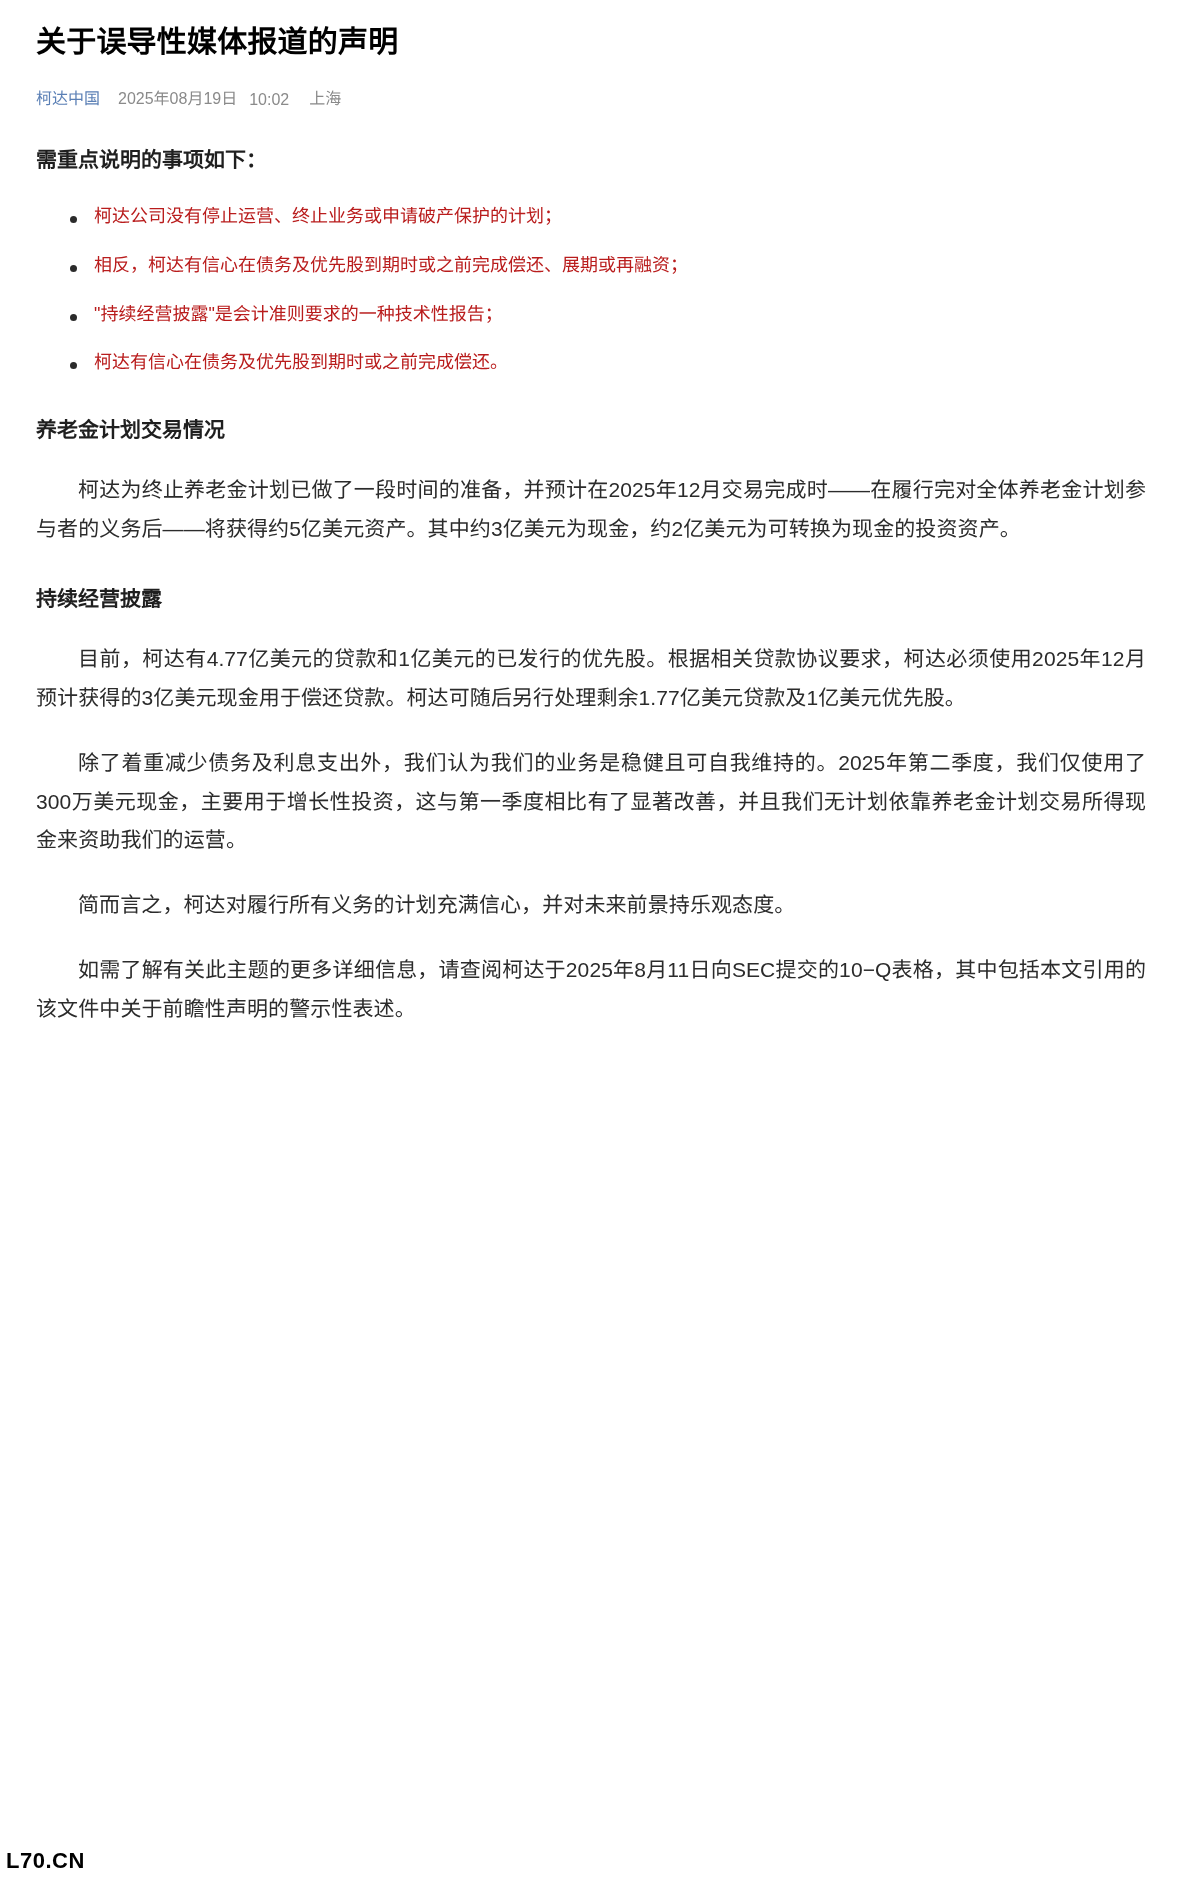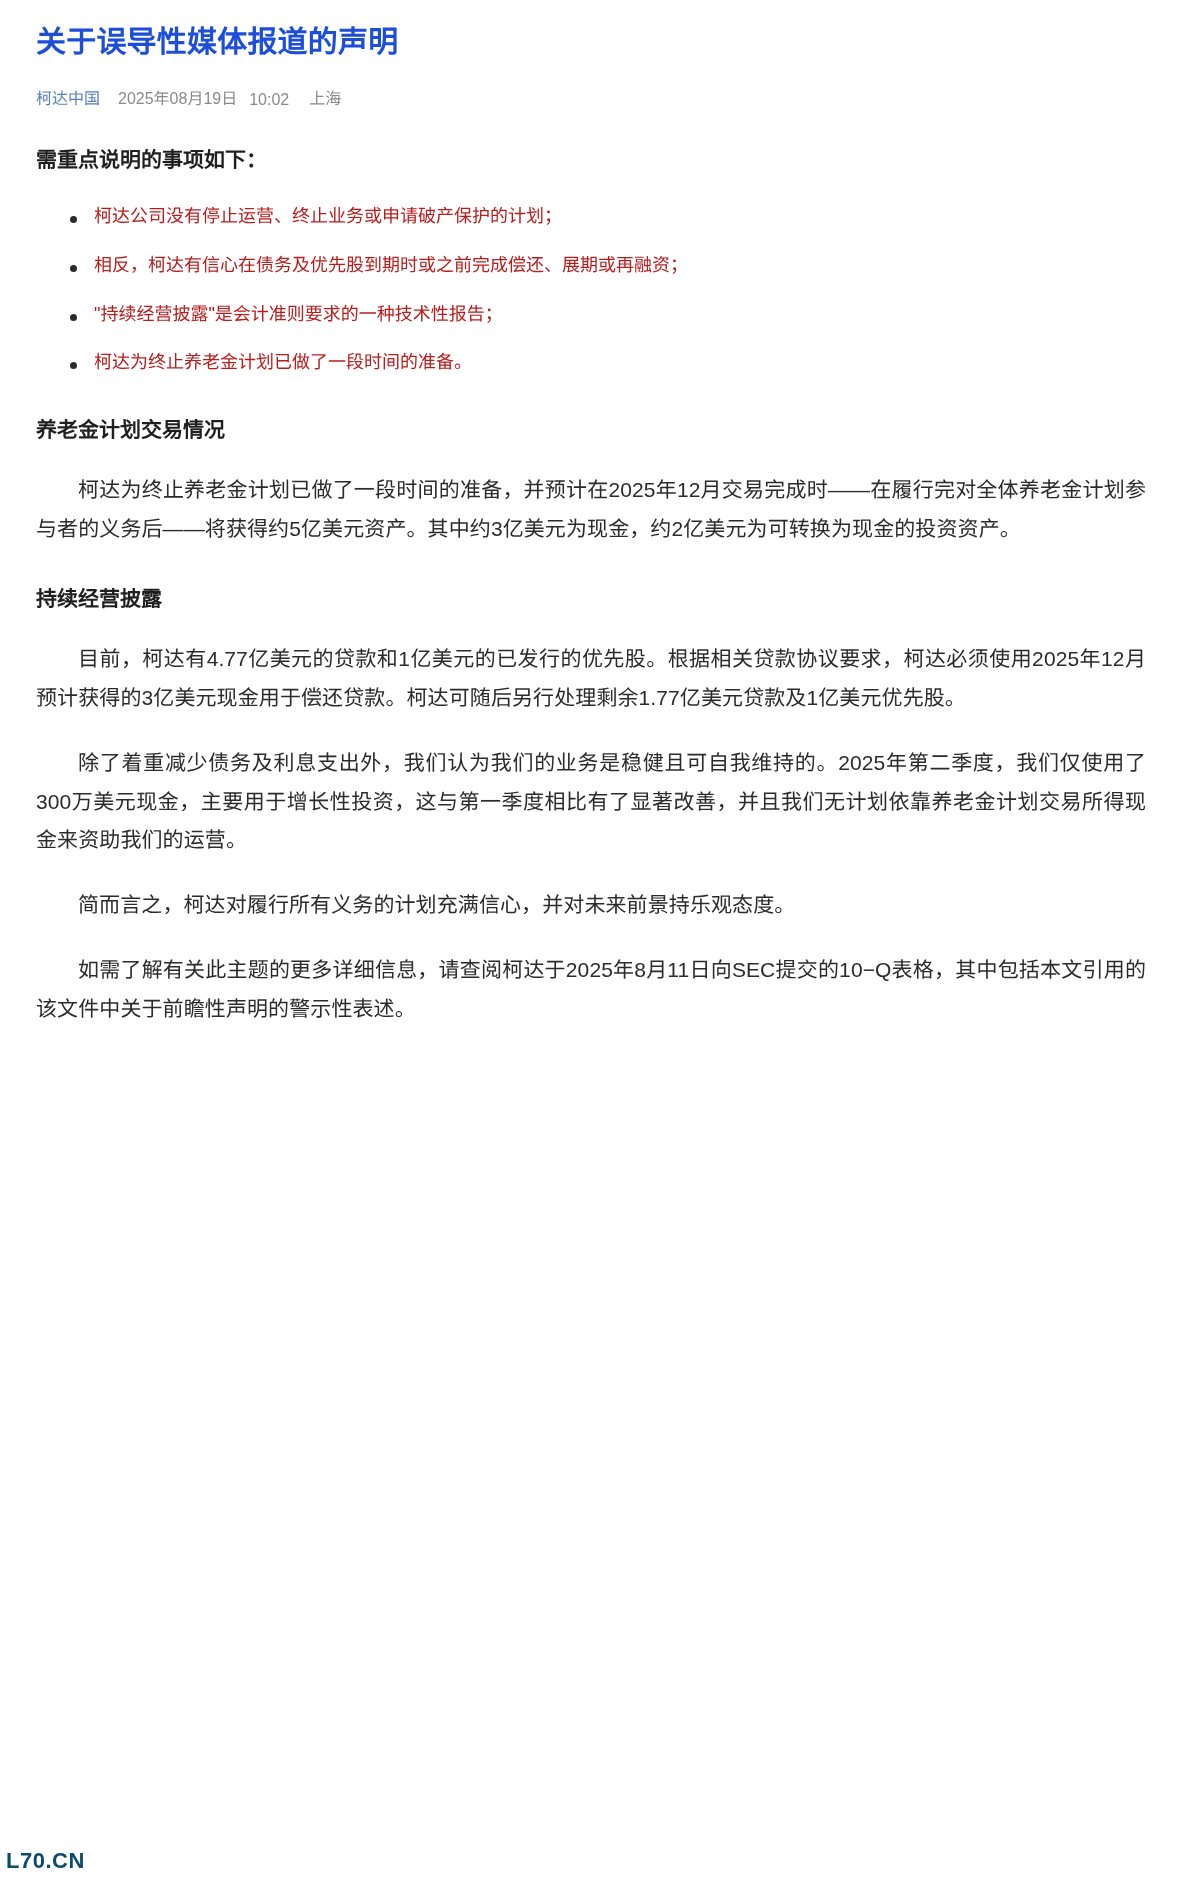--- a/index.html
+++ b/index.html
@@ -16,21 +16,21 @@
     overflow: hidden;
   }
   .article {
     padding: 22px 36px 0 36px;
     box-sizing: border-box;
     width: 1182px;
   }
   .title {
     font-size: 30px;
     font-weight: bold;
-    color: #1d4ed8;
+    color: #000000;
     line-height: 1.35;
     margin: 0 0 22px 0;
     letter-spacing: 0.2px;
   }
   .meta {
     font-size: 16px;
     color: #8a8a8a;
     margin: 0 0 30px 0;
     display: flex;
     align-items: flex-end;
@@ -88,21 +88,21 @@
     height: 7px;
     background: #2b2b2b;
     border-radius: 50%;
   }
   .watermark {
     position: absolute;
     left: 6px;
     bottom: 4px;
     font-size: 22px;
     font-weight: bold;
-    color: #0c4a6e;
+    color: #000000;
     font-family: "Liberation Sans", "DejaVu Sans", sans-serif;
     letter-spacing: 0.5px;
   }
 </style>
 </head>
 <body>
 
 <div class="article">
 
   <h1 class="title">关于误导性媒体报道的声明</h1>
@@ -114,21 +114,21 @@
     <span class="place">上海</span>
   </div>
 
 
   <h2 class="section-head">需重点说明的事项如下：</h2>
 
   <ul class="bullets">
     <li>柯达公司没有停止运营、终止业务或申请破产保护的计划；</li>
     <li>相反，柯达有信心在债务及优先股到期时或之前完成偿还、展期或再融资；</li>
     <li>"持续经营披露"是会计准则要求的一种技术性报告；</li>
-    <li>柯达为终止养老金计划已做了一段时间的准备。</li>
+    <li>柯达有信心在债务及优先股到期时或之前完成偿还。</li>
   </ul>
 
   <h2 class="section-head">养老金计划交易情况</h2>
   <p class="body-text">柯达为终止养老金计划已做了一段时间的准备，并预计在2025年12月交易完成时——在履行完对全体养老金计划参与者的义务后——将获得约5亿美元资产。其中约3亿美元为现金，约2亿美元为可转换为现金的投资资产。</p>
 
   <h2 class="section-head">持续经营披露</h2>
   <p class="body-text">目前，柯达有4.77亿美元的贷款和1亿美元的已发行的优先股。根据相关贷款协议要求，柯达必须使用2025年12月预计获得的3亿美元现金用于偿还贷款。柯达可随后另行处理剩余1.77亿美元贷款及1亿美元优先股。</p>
 
   <p class="body-text">除了着重减少债务及利息支出外，我们认为我们的业务是稳健且可自我维持的。2025年第二季度，我们仅使用了300万美元现金，主要用于增长性投资，这与第一季度相比有了显著改善，并且我们无计划依靠养老金计划交易所得现金来资助我们的运营。</p>
   <p class="body-text">简而言之，柯达对履行所有义务的计划充满信心，并对未来前景持乐观态度。</p>

